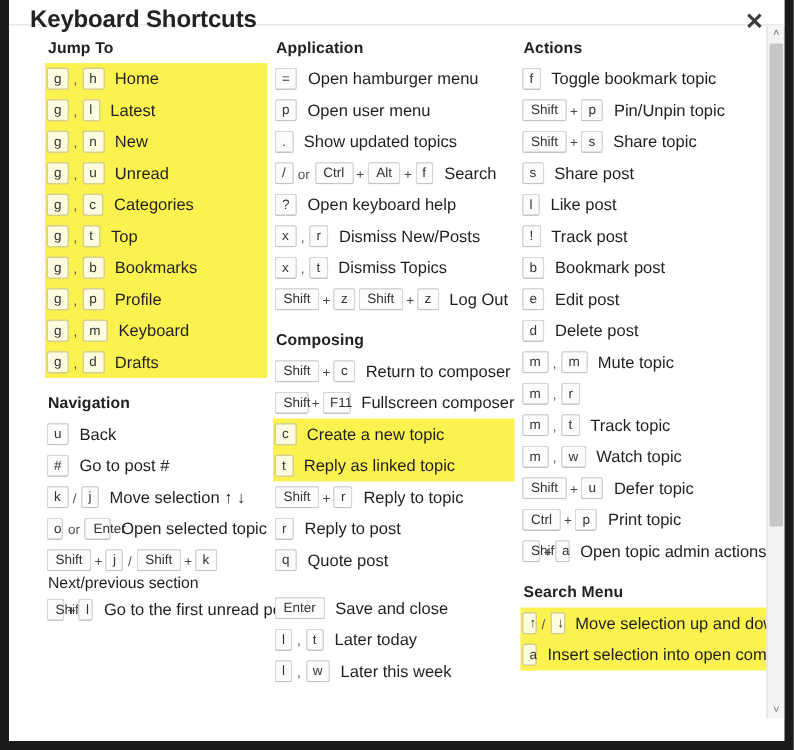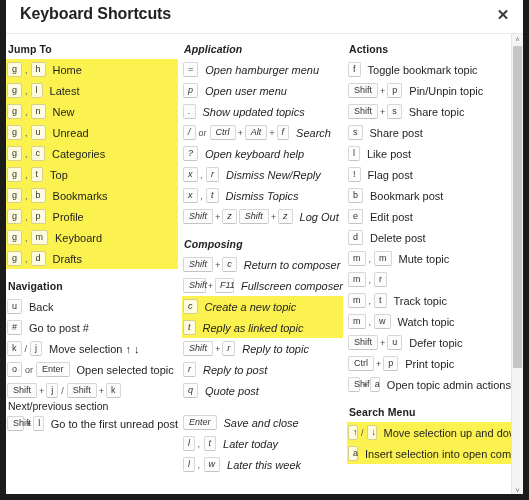--- a/index.html
+++ b/index.html
@@ -22,21 +22,21 @@
     width: 517px;
     height: 494px;
     background: #ffffff;
     overflow: hidden;
     box-sizing: border-box;
   }
 
   
   .modal-header {
     position: relative;
-    height: 34px;
+    height: 17px;
     background: #ffffff;
     border-bottom: 1px solid #e9e9e9;
     box-sizing: border-box;
   }
   .modal-title {
     position: absolute;
     left: 14px;
     top: 5px;
     font-size: 16px;
     font-weight: bold;
@@ -71,22 +71,22 @@
     right: 12px;
     bottom: 0;
     display: flex;
     padding-top: 9px;
     box-sizing: border-box;
   }
   .column {
     position: relative;
     box-sizing: border-box;
   }
-  .col-1 { width: 172px; padding-left: 0; }
-  .col-2 { width: 165px; padding-left: 4px; font-style: italic; }
+  .col-1 { width: 172px; padding-left: 24px; }
+  .col-2 { width: 165px; padding-left: 4px; }
   .col-3 { width: 168px; padding-left: 4px; }
 
   .sec-title {
     font-size: 10.5px;
     font-weight: bold;
     color: #222222;
     margin: 0 0 4px 2px;
     letter-spacing: 0.1px;
   }
   .section { margin-bottom: 11px; }
@@ -333,21 +333,21 @@
                 <span class="lbl">Search</span>
               </div>
               <div class="row">
                 <kbd>?</kbd>
                 <span class="lbl">Open keyboard help</span>
               </div>
               <div class="row">
                 <kbd>x</kbd>
                 <span class="sep">,</span>
                 <kbd>r</kbd>
-                <span class="lbl">Dismiss New/Reply</span>
+                <span class="lbl">Dismiss New/Posts</span>
               </div>
               <div class="row">
                 <kbd>x</kbd>
                 <span class="sep">,</span>
                 <kbd>t</kbd>
                 <span class="lbl">Dismiss Topics</span>
               </div>
               <div class="row">
                 <kbd class="wide">Shift</kbd>
                 <span class="plus">+</span>
@@ -446,21 +446,21 @@
               <div class="row">
                 <kbd>s</kbd>
                 <span class="lbl">Share post</span>
               </div>
               <div class="row">
                 <kbd>l</kbd>
                 <span class="lbl">Like post</span>
               </div>
               <div class="row">
                 <kbd>!</kbd>
-                <span class="lbl">Flag post</span>
+                <span class="lbl">Track post</span>
               </div>
               <div class="row">
                 <kbd>b</kbd>
                 <span class="lbl">Bookmark post</span>
               </div>
               <div class="row">
                 <kbd>e</kbd>
                 <span class="lbl">Edit post</span>
               </div>
               <div class="row">

